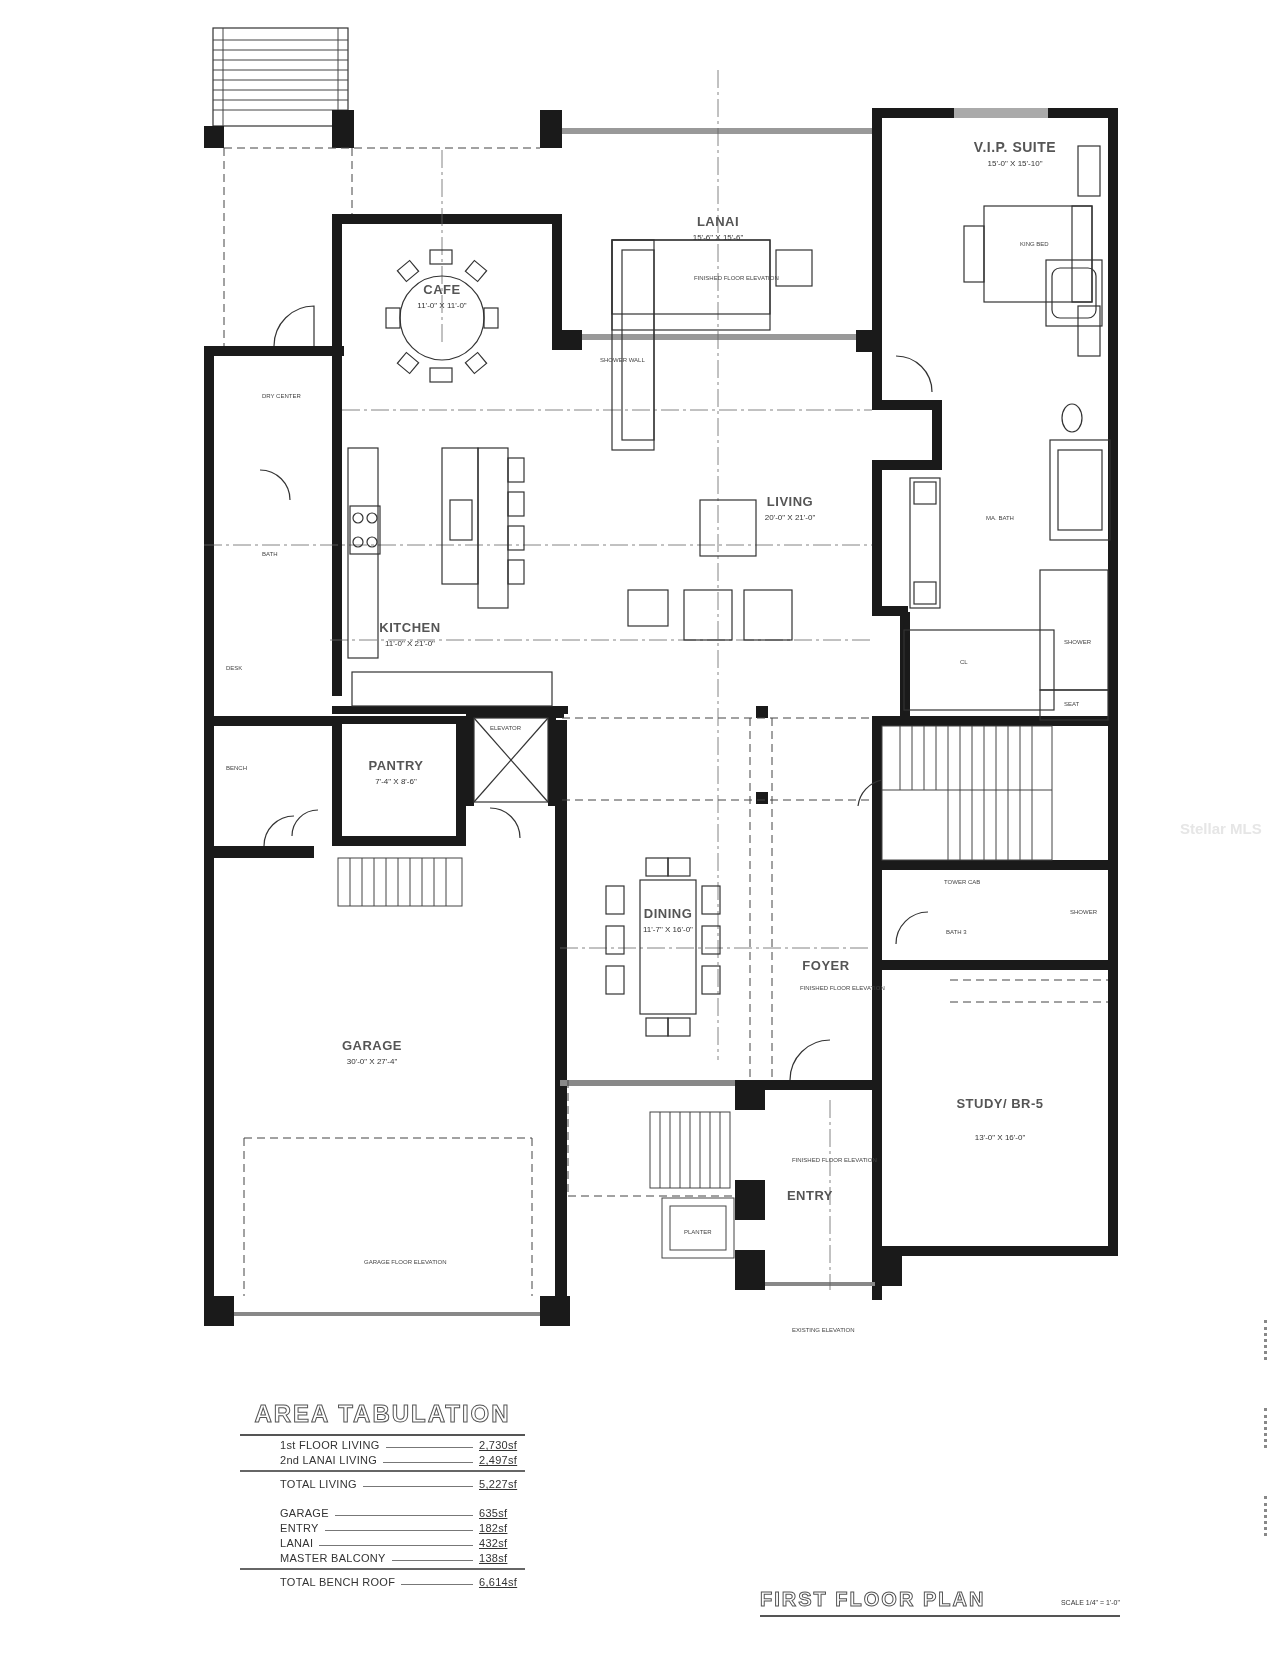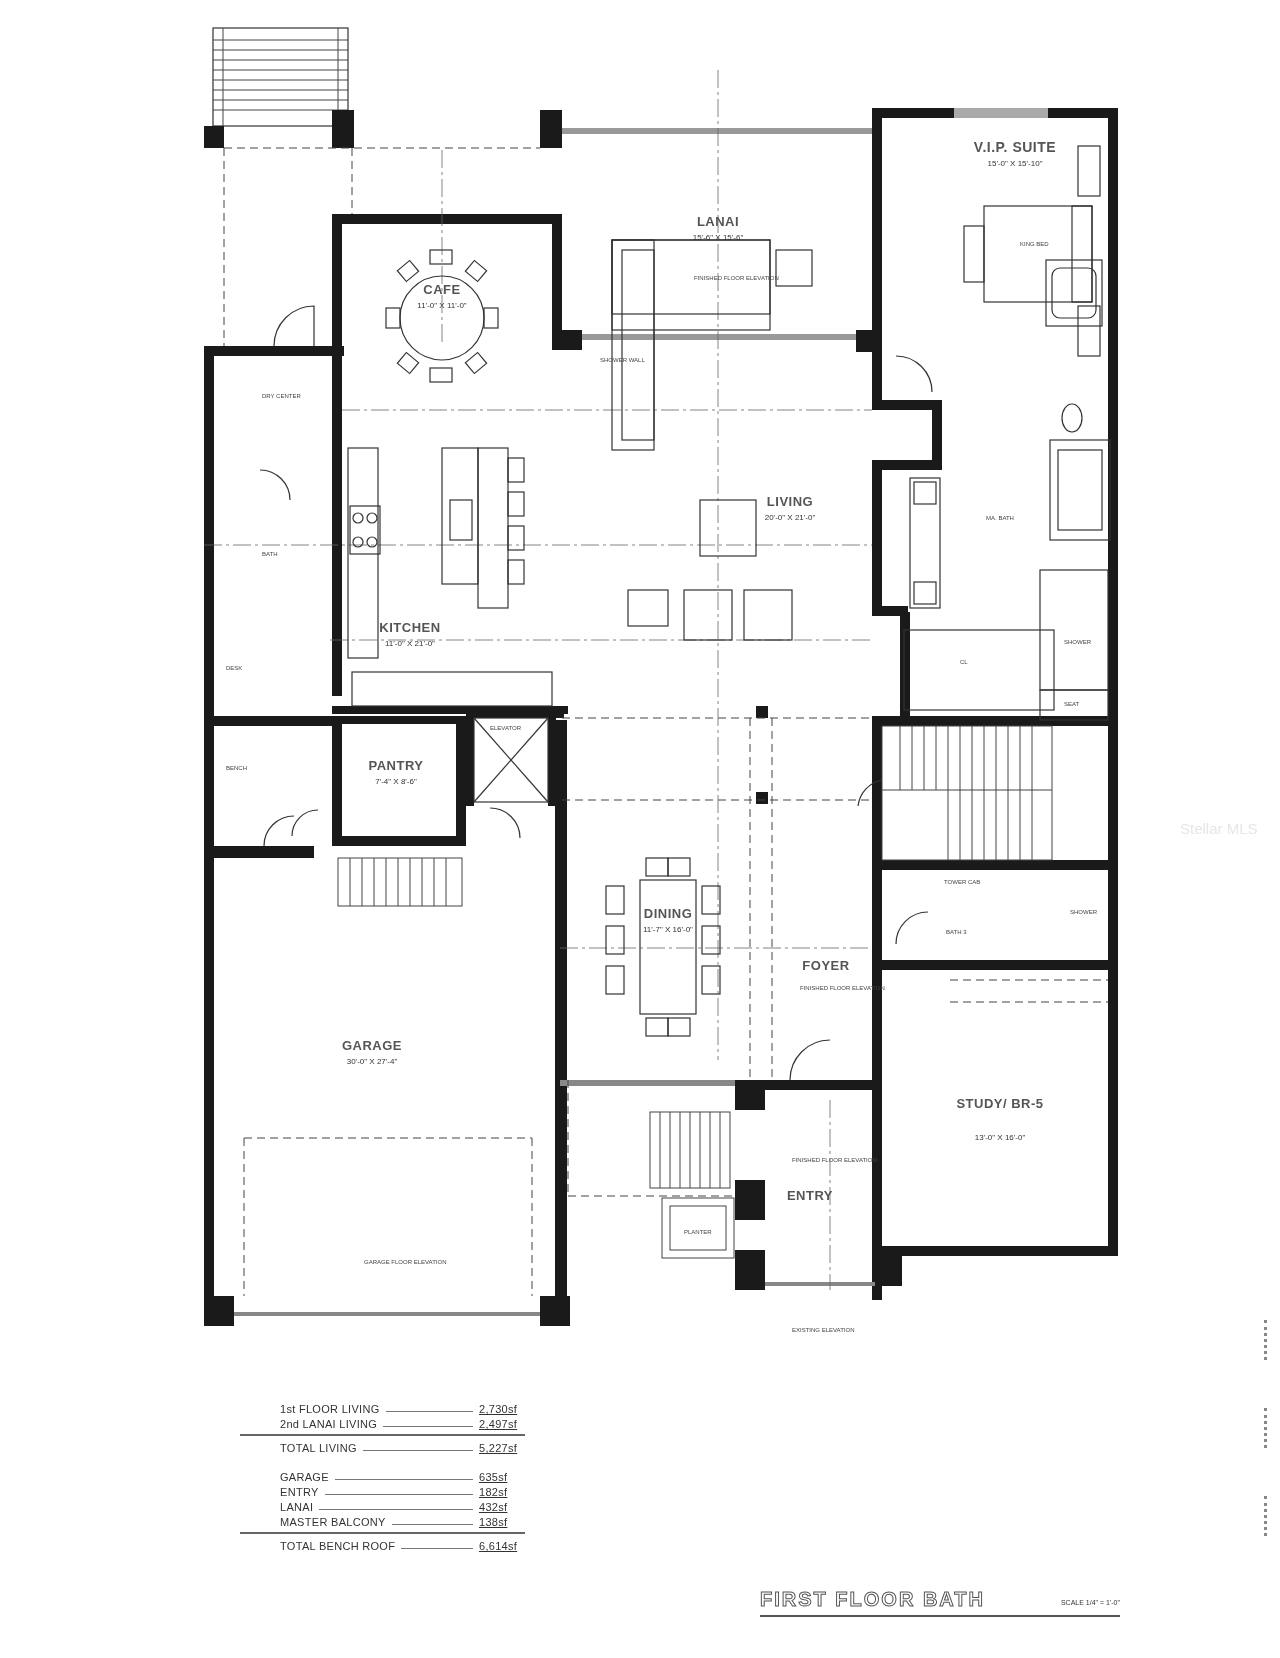--- a/index.html
+++ b/index.html
@@ -17,21 +17,21 @@
     -webkit-text-stroke:1px #555;text-align:center;padding-bottom:6px;border-bottom:2px solid #555;}
   .area-row{display:flex;font-size:11px;color:#333;letter-spacing:0.3px;height:15px;align-items:flex-end;margin-left:40px;}
   .area-row .lbl{white-space:nowrap;}
   .area-row .lead{flex:1;border-bottom:1px solid #777;margin:0 6px 3px 6px;}
   .area-row .val{width:46px;text-align:left;text-decoration:underline;}
   .area-sep{border-top:2px solid #666;margin:4px 0 3px 0;}
   .gap{height:14px;}
   .title-block{position:absolute;left:760px;top:1588px;width:360px;border-bottom:2px solid #555;padding-bottom:4px;display:flex;align-items:flex-end;}
   .title-text{font-weight:bold;font-size:20px;color:#fff;-webkit-text-stroke:1px #555;letter-spacing:2px;flex:1;}
   .scale-text{font-size:7px;color:#333;padding-bottom:5px;}
-  .watermark{position:absolute;left:1180px;top:820px;font-size:15px;font-weight:normal;color:#e6e6e6;}
+  .watermark{position:absolute;left:1180px;top:820px;font-size:15px;font-weight:bold;color:#e6e6e6;}
   .edge-text{position:absolute;left:1264px;top:1320px;width:14px;height:330px;display:flex;flex-direction:column;gap:48px;}
   .edge-text span{display:block;width:5px;height:40px;border-left:3px dotted #888;}
 </style>
 </head>
 <body>
 
 <svg id="plan" viewBox="0 0 1280 1658" xmlns="http://www.w3.org/2000/svg">
 
   <g>
     <rect x="213" y="28" width="135" height="98" class="thin"></rect>
@@ -320,20 +320,21 @@
     <text class="tiny" x="226" y="770">BENCH</text>
     <text class="tiny" x="1020" y="246">KING BED</text>
     <text class="tiny" x="1070" y="914">SHOWER</text>
     <text class="tiny" x="792" y="1332">EXISTING ELEVATION</text>
     <text class="tiny" x="600" y="362">SHOWER WALL</text>
     <text class="tiny" x="944" y="884">TOWER CAB</text>
   </g>
 </svg>
 
 <div class="area-tab">
+  <div class="area-title">AREA TABULATION</div>
   <div class="area-row">
     <span class="lbl">1st FLOOR LIVING</span>
       <span class="lead"></span>
     <span class="val">2,730sf</span>
   </div>
   <div class="area-row">
     <span class="lbl">2nd LANAI LIVING</span>
       <span class="lead"></span>
     <span class="val">2,497sf</span>
   </div>
@@ -366,21 +367,21 @@
   </div>
   <div class="area-sep"></div>
   <div class="area-row">
     <span class="lbl">TOTAL BENCH ROOF</span>
       <span class="lead"></span>
     <span class="val">6,614sf</span>
   </div>
 </div>
 
 <div class="title-block">
-  <span class="title-text">FIRST FLOOR BATH</span>
+  <span class="title-text">FIRST FLOOR PLAN</span>
   <span class="scale-text">SCALE 1/4" = 1'-0"</span>
 </div>
 
 <div class="watermark">Stellar MLS</div>
 
 <div class="edge-text">
   <span></span>
     <span></span>
     <span></span>
 </div>

